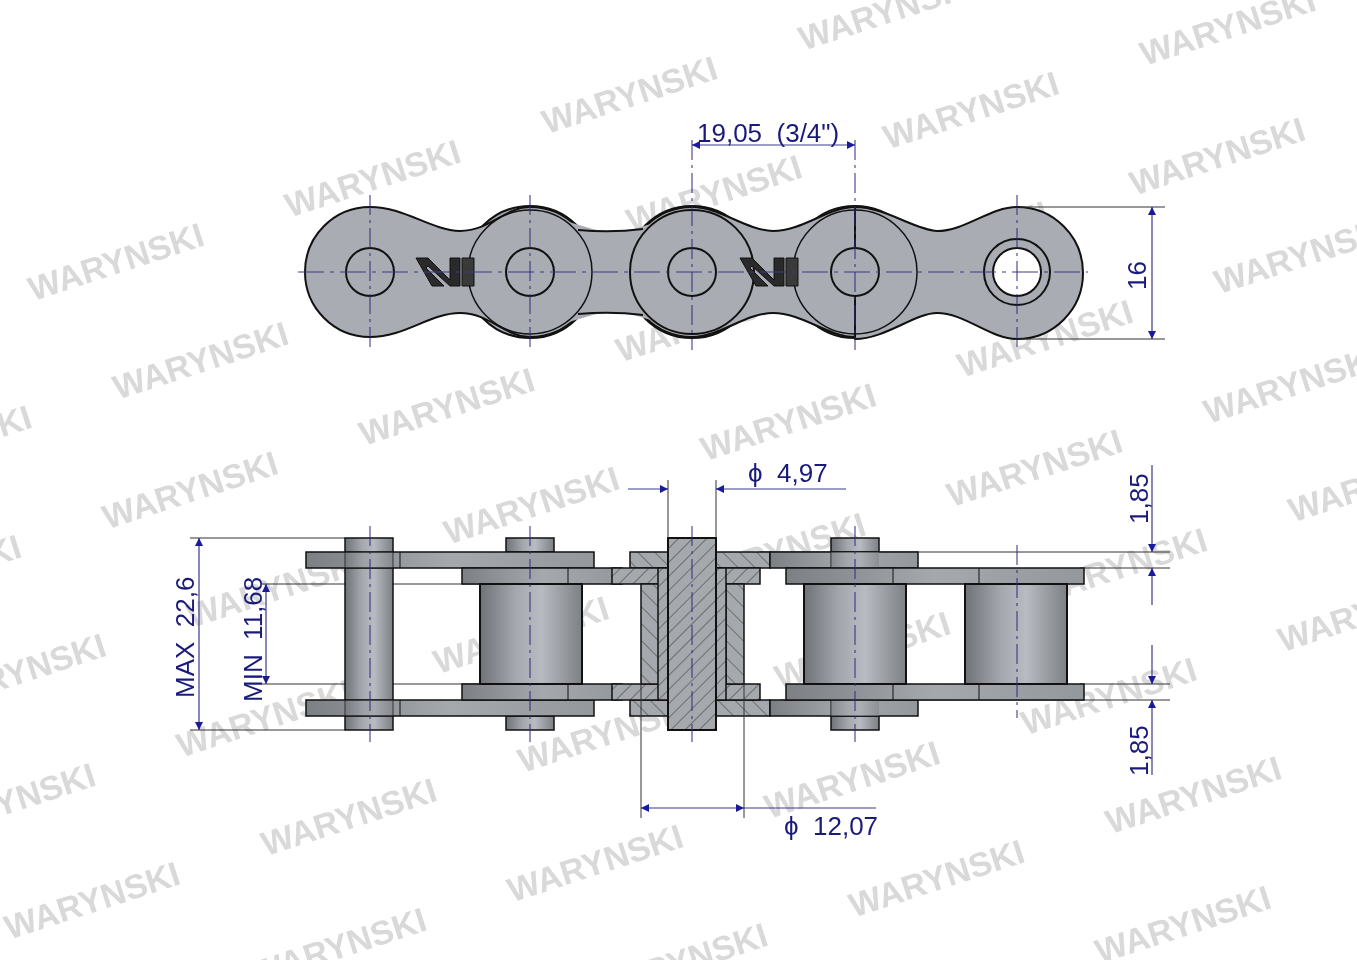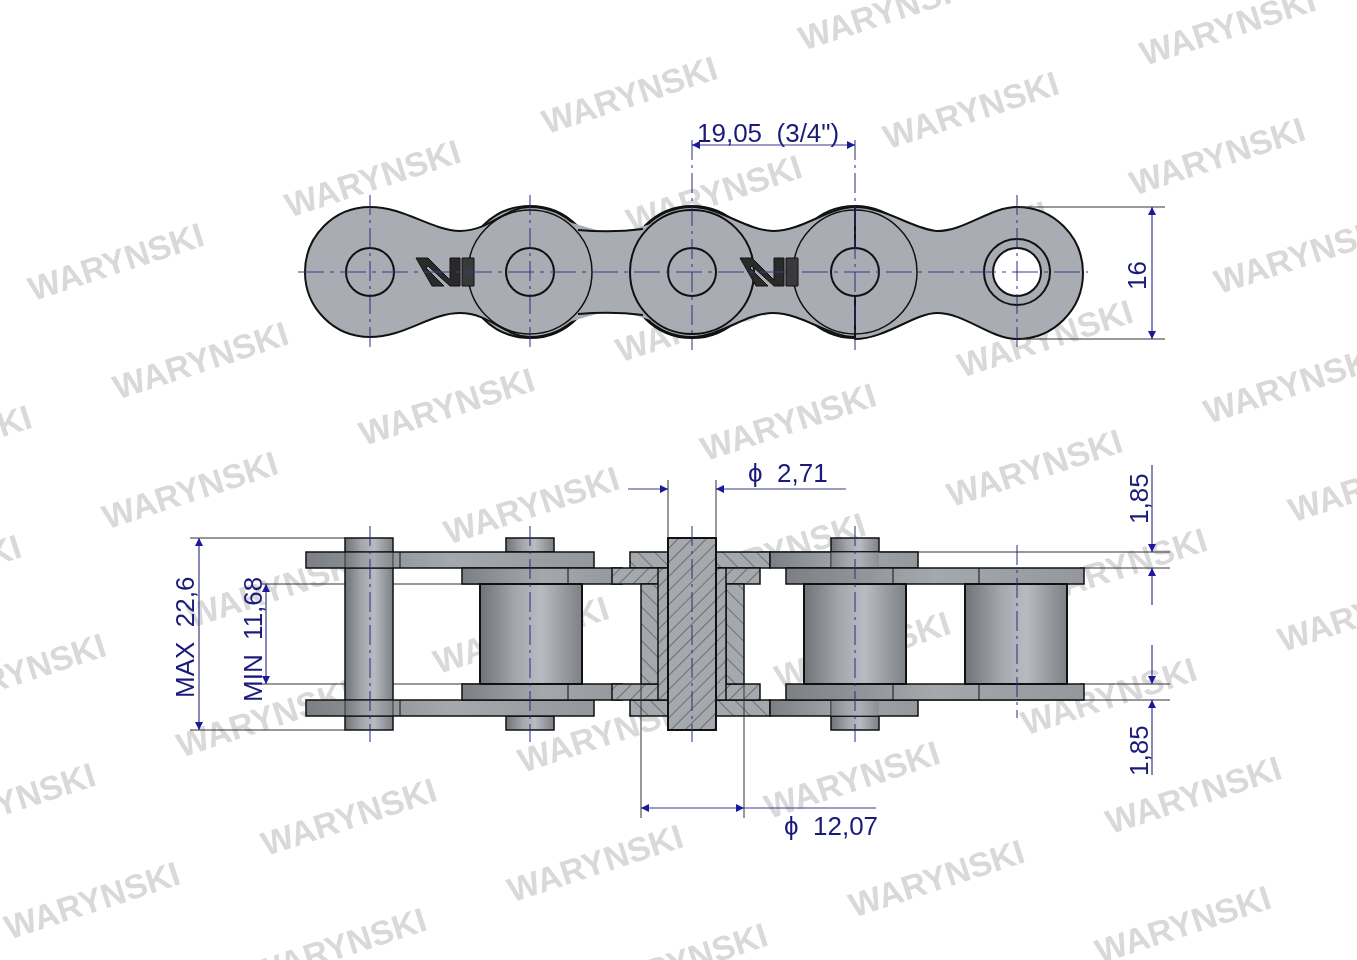--- a/index.html
+++ b/index.html
@@ -259,16 +259,16 @@
 
     <line x1="1152" y1="645" x2="1152" y2="684" stroke="#3a3a8a" stroke-width="1.2" marker-end="url(#arr)"></line>
     <line x1="1152" y1="775" x2="1152" y2="700" stroke="#3a3a8a" stroke-width="1.2" marker-end="url(#arr)"></line>
   </g>
 </svg>
 
 <div class="lbl" style="left:697px;top:118px;white-space:pre;">19,05  (3/4")</div>
 <div class="lbl" style="left:1122px;top:256px;transform:rotate(-90deg);transform-origin:left top;top:290px;">16</div>
 <div class="lbl" style="left:170px;top:698px;transform:rotate(-90deg);transform-origin:left top;white-space:pre;">MAX  22,6</div>
 <div class="lbl" style="left:238px;top:702px;transform:rotate(-90deg);transform-origin:left top;white-space:pre;">MIN  11,68</div>
-<div class="lbl" style="left:748px;top:458px;white-space:pre;">ϕ  2,71</div>
+<div class="lbl" style="left:748px;top:458px;white-space:pre;">ϕ  4,97</div>
 <div class="lbl" style="left:784px;top:778px;white-space:pre;margin-top:33px;">ϕ  12,07</div>
 <div class="lbl" style="left:1124px;top:524px;transform:rotate(-90deg);transform-origin:left top;">1,85</div>
 <div class="lbl" style="left:1124px;top:776px;transform:rotate(-90deg);transform-origin:left top;">1,85</div>
 
 </body></html>

